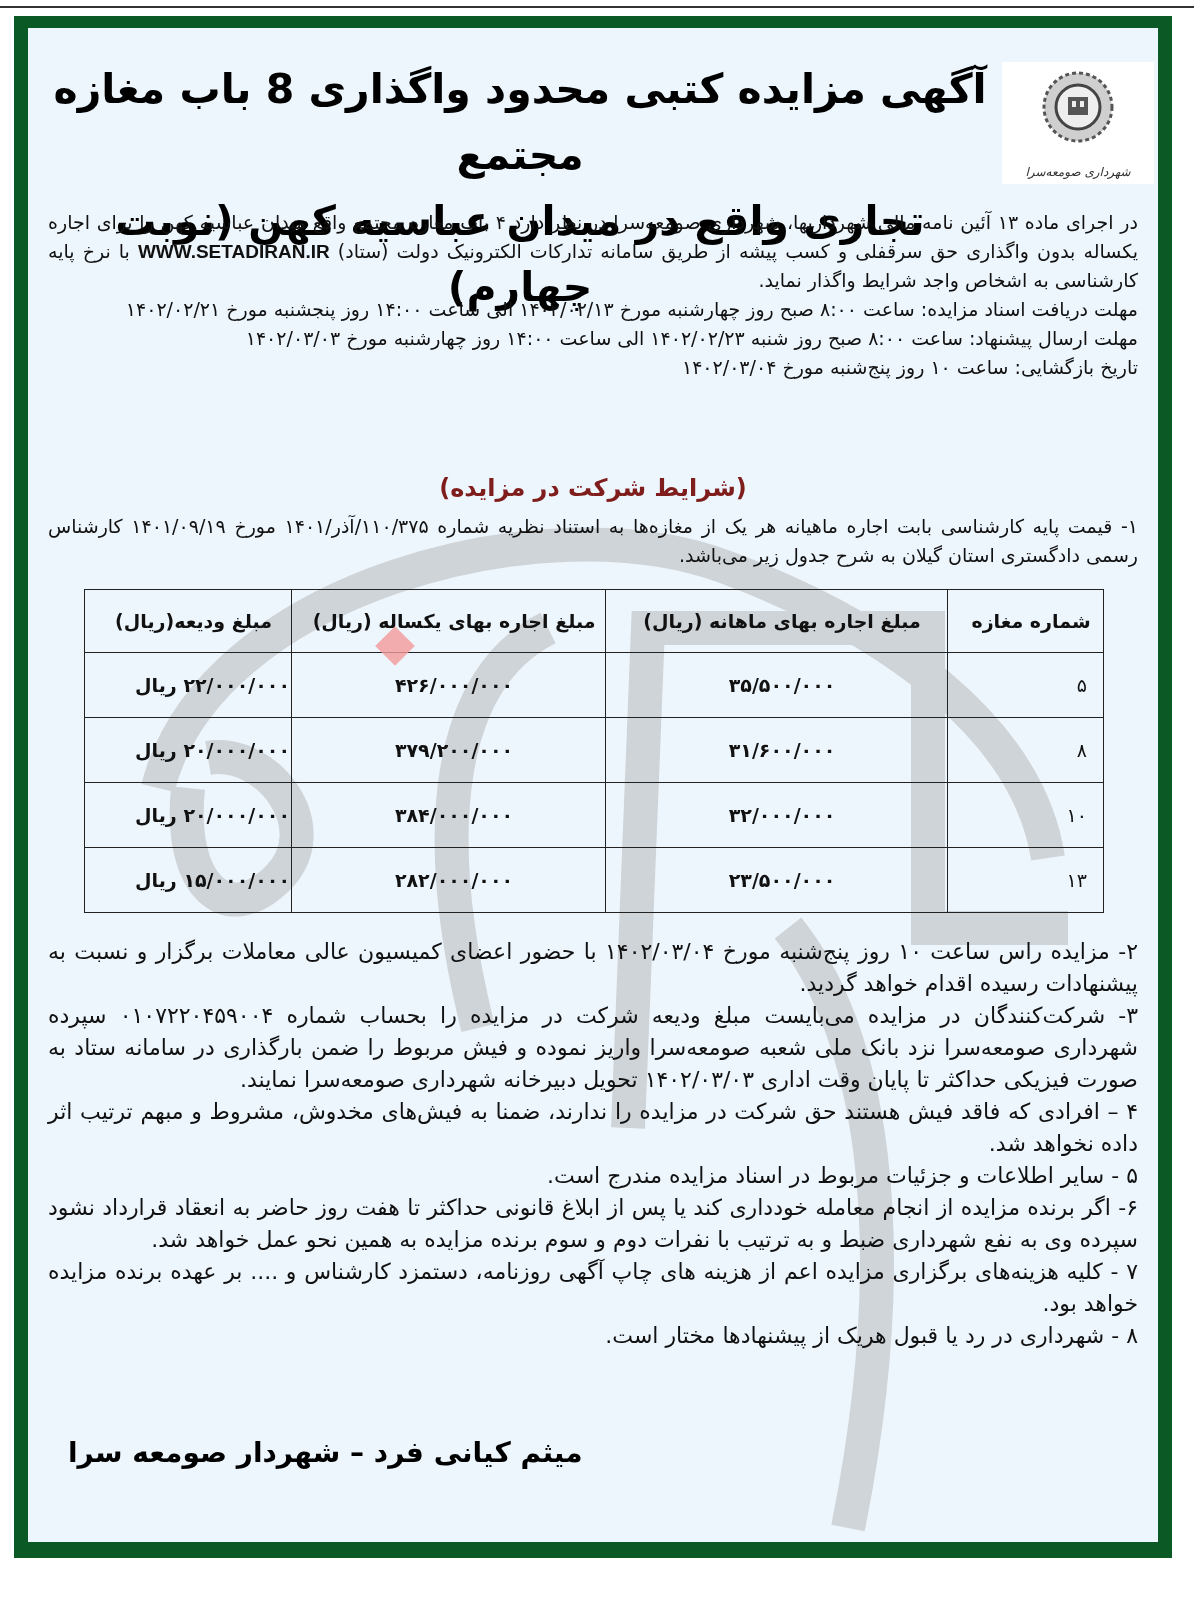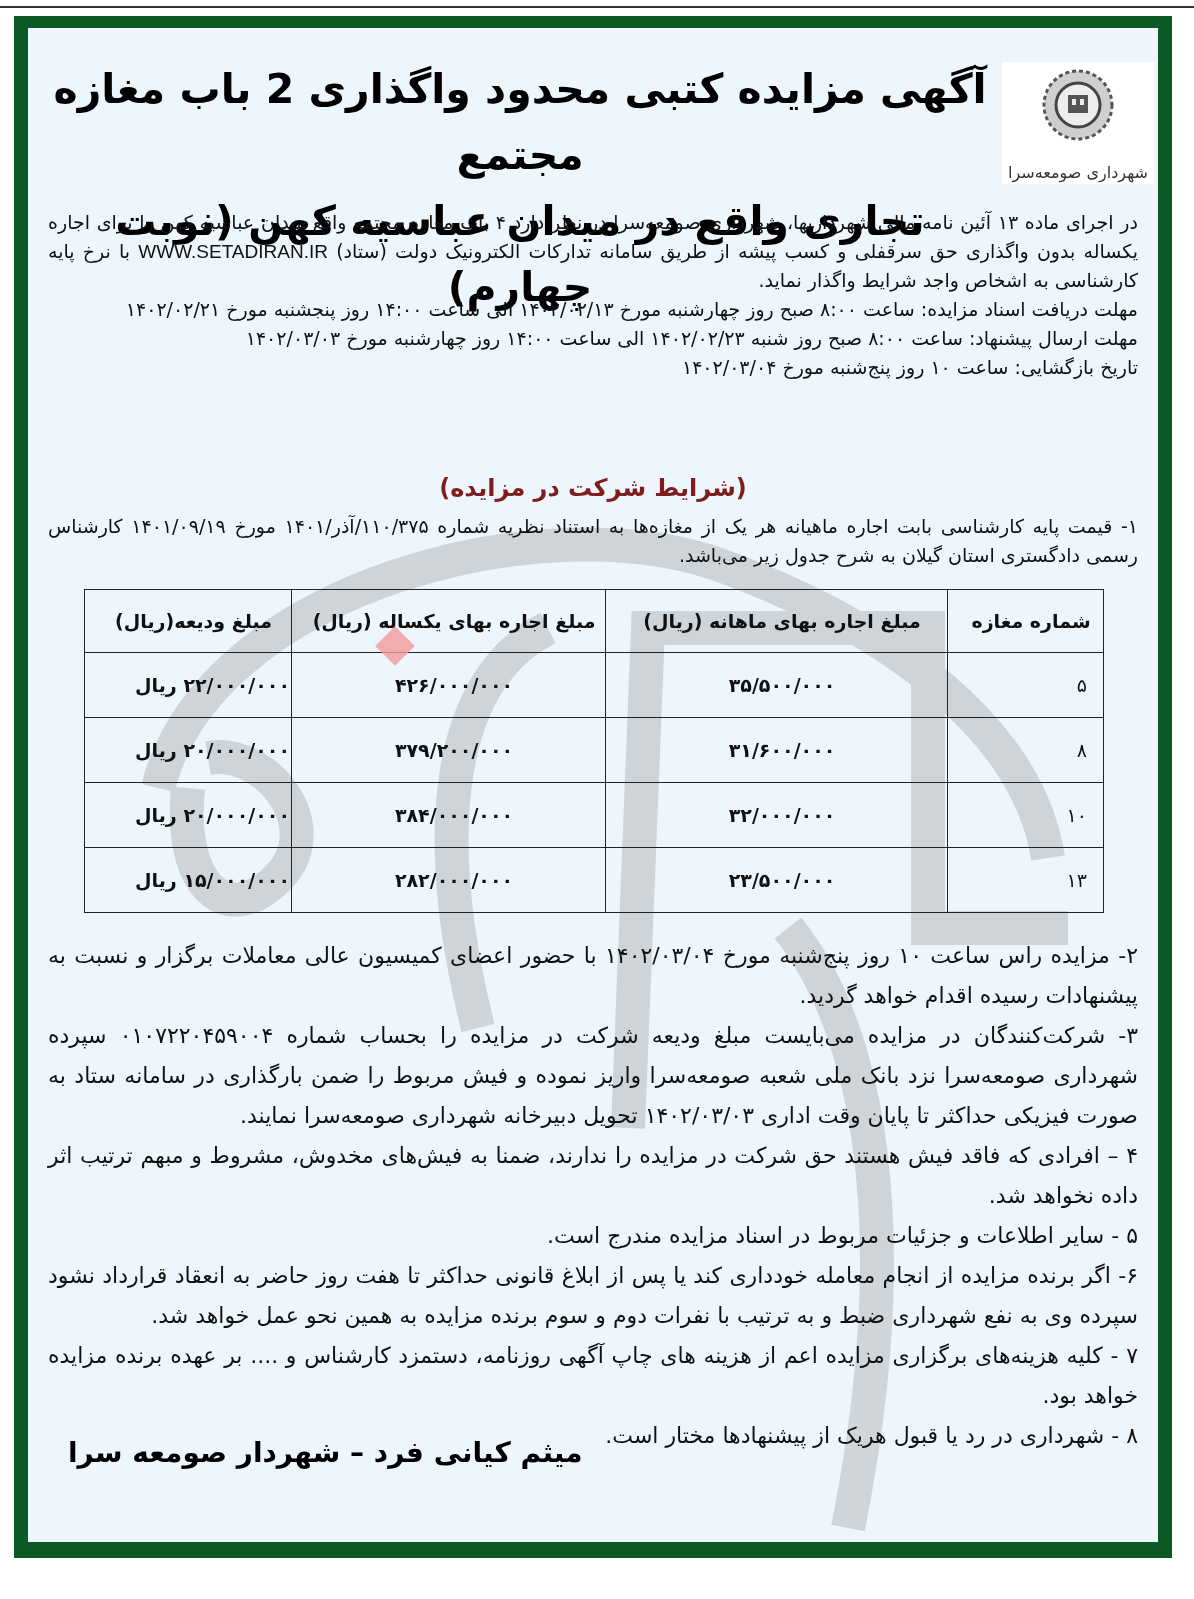--- a/index.html
+++ b/index.html
@@ -14,49 +14,49 @@
   }
   .paper {
     position: absolute; left: 14px; top: 12px; width: 1130px; height: 1514px;
     background: #eef6fd; overflow: hidden;
   }
   .watermark { position: absolute; left: 0; top: 0; width: 1130px; height: 1514px; pointer-events: none; }
   .logo {
     position: absolute; right: 4px; top: 34px; width: 152px; height: 122px; background: #ffffff;
     display: flex; flex-direction: column; align-items: center; justify-content: center;
   }
-  .logo-caption { font-size: 16px; color: #333; margin-top: 18px; }
+  .logo-caption { font-size: 12px; color: #333; margin-top: 18px; font-style: italic; }
   .title {
     position: absolute; right: 168px; top: 28px; width: 940px; direction: rtl; text-align: center;
     font-family: "DejaVu Sans", sans-serif; font-weight: bold; font-size: 41px; line-height: 66px; color: #000;
   }
   .body-text {
     position: absolute; right: 20px; width: 1090px; direction: rtl; text-align: justify;
     font-family: "DejaVu Sans", sans-serif; font-size: 19px; line-height: 29px; color: #111;
   }
   .intro { top: 180px; }
   .intro p { margin: 0; }
-  .intro .url { font-weight: normal; font-family: "Liberation Sans", sans-serif; direction: ltr; unicode-bidi: embed; }
+  .intro .url { font-weight: bold; font-family: "Liberation Sans", sans-serif; direction: ltr; unicode-bidi: embed; }
   .section-heading {
     position: absolute; left: 0; width: 1130px; top: 446px; text-align: center; direction: rtl;
     font-weight: bold; font-size: 24px; color: #7f1d1d;
   }
   .cond1 { top: 484px; }
   table.shops {
     position: absolute; left: 56px; top: 561px; width: 1020px; border-collapse: collapse; direction: rtl;
     font-family: "DejaVu Sans", sans-serif;
   }
   table.shops th, table.shops td {
     border: 1.5px solid #222; height: 62px; font-size: 19px; font-weight: bold; text-align: center;
     background: transparent; position: relative; padding-left: 12px;
   }
   table.shops th { height: 60px; font-size: 19px; }
   table.shops td.num { text-align: right; padding-right: 16px; font-weight: normal; }
   table.shops td.dep { text-align: right; padding-left: 28px; }
-  .conds { top: 908px; font-size: 22px; line-height: 40px; }
+  .conds { top: 908px; font-size: 22px; line-height: 32px; }
   .conds p { margin: 0; }
   .signature {
     position: absolute; left: 40px; top: 1408px; direction: rtl;
     font-weight: bold; font-size: 28px; color: #000;
   }
   .red-mark {
     position: absolute; left: 353px; top: 604px; width: 28px; height: 28px; background: #f29a9a;
     transform: rotate(45deg); opacity: 0.8;
   }
 </style>
@@ -83,21 +83,21 @@
         <circle cx="43" cy="40" r="34" fill="#cfcfcf" stroke="#555" stroke-width="3" stroke-dasharray="4 3"></circle>
         <circle cx="43" cy="40" r="22" fill="#eee" stroke="#444" stroke-width="3"></circle>
         <rect x="33" y="30" width="20" height="18" fill="#555"></rect>
         <rect x="37" y="34" width="4" height="6" fill="#eee"></rect>
         <rect x="45" y="34" width="4" height="6" fill="#eee"></rect>
       </svg>
       <div class="logo-caption">شهرداری صومعه‌سرا</div>
     </div>
 
     <div class="title">
-      <div>آگهی مزایده کتبی محدود واگذاری 2 باب مغازه مجتمع</div>
+      <div>آگهی مزایده کتبی محدود واگذاری 8 باب مغازه مجتمع</div>
       <div>تجاری واقع در میدان عباسیه کهن (نوبت چهارم)</div>
     </div>
 
     <div class="body-text intro">
       <p><span>در اجرای ماده ۱۳ آئین نامه مالی شهرداریها، شهرداری صومعه‌سرا در نظر  دارد ۴ باب مغازه مجتمع واقع میدان عباسیه کهن را برای اجاره یکساله بدون واگذاری حق سرقفلی و کسب پیشه از طریق سامانه تدارکات الکترونیک دولت (ستاد)</span> <span class="url">WWW.SETADIRAN.IR</span><span> با نرخ پایه کارشناسی به اشخاص واجد شرایط واگذار نماید.</span></p>
       <p>مهلت دریافت اسناد مزایده: ساعت ۸:۰۰ صبح روز چهارشنبه مورخ ۱۴۰۲/۰۲/۱۳ الی ساعت ۱۴:۰۰ روز  پنجشنبه مورخ ۱۴۰۲/۰۲/۲۱</p>
       <p>مهلت ارسال پیشنهاد: ساعت ۸:۰۰ صبح روز شنبه ۱۴۰۲/۰۲/۲۳ الی ساعت ۱۴:۰۰ روز چهارشنبه مورخ ۱۴۰۲/۰۳/۰۳</p>
       <p>تاریخ بازگشایی: ساعت ۱۰ روز پنج‌شنبه مورخ ۱۴۰۲/۰۳/۰۴</p>
     </div>
 

